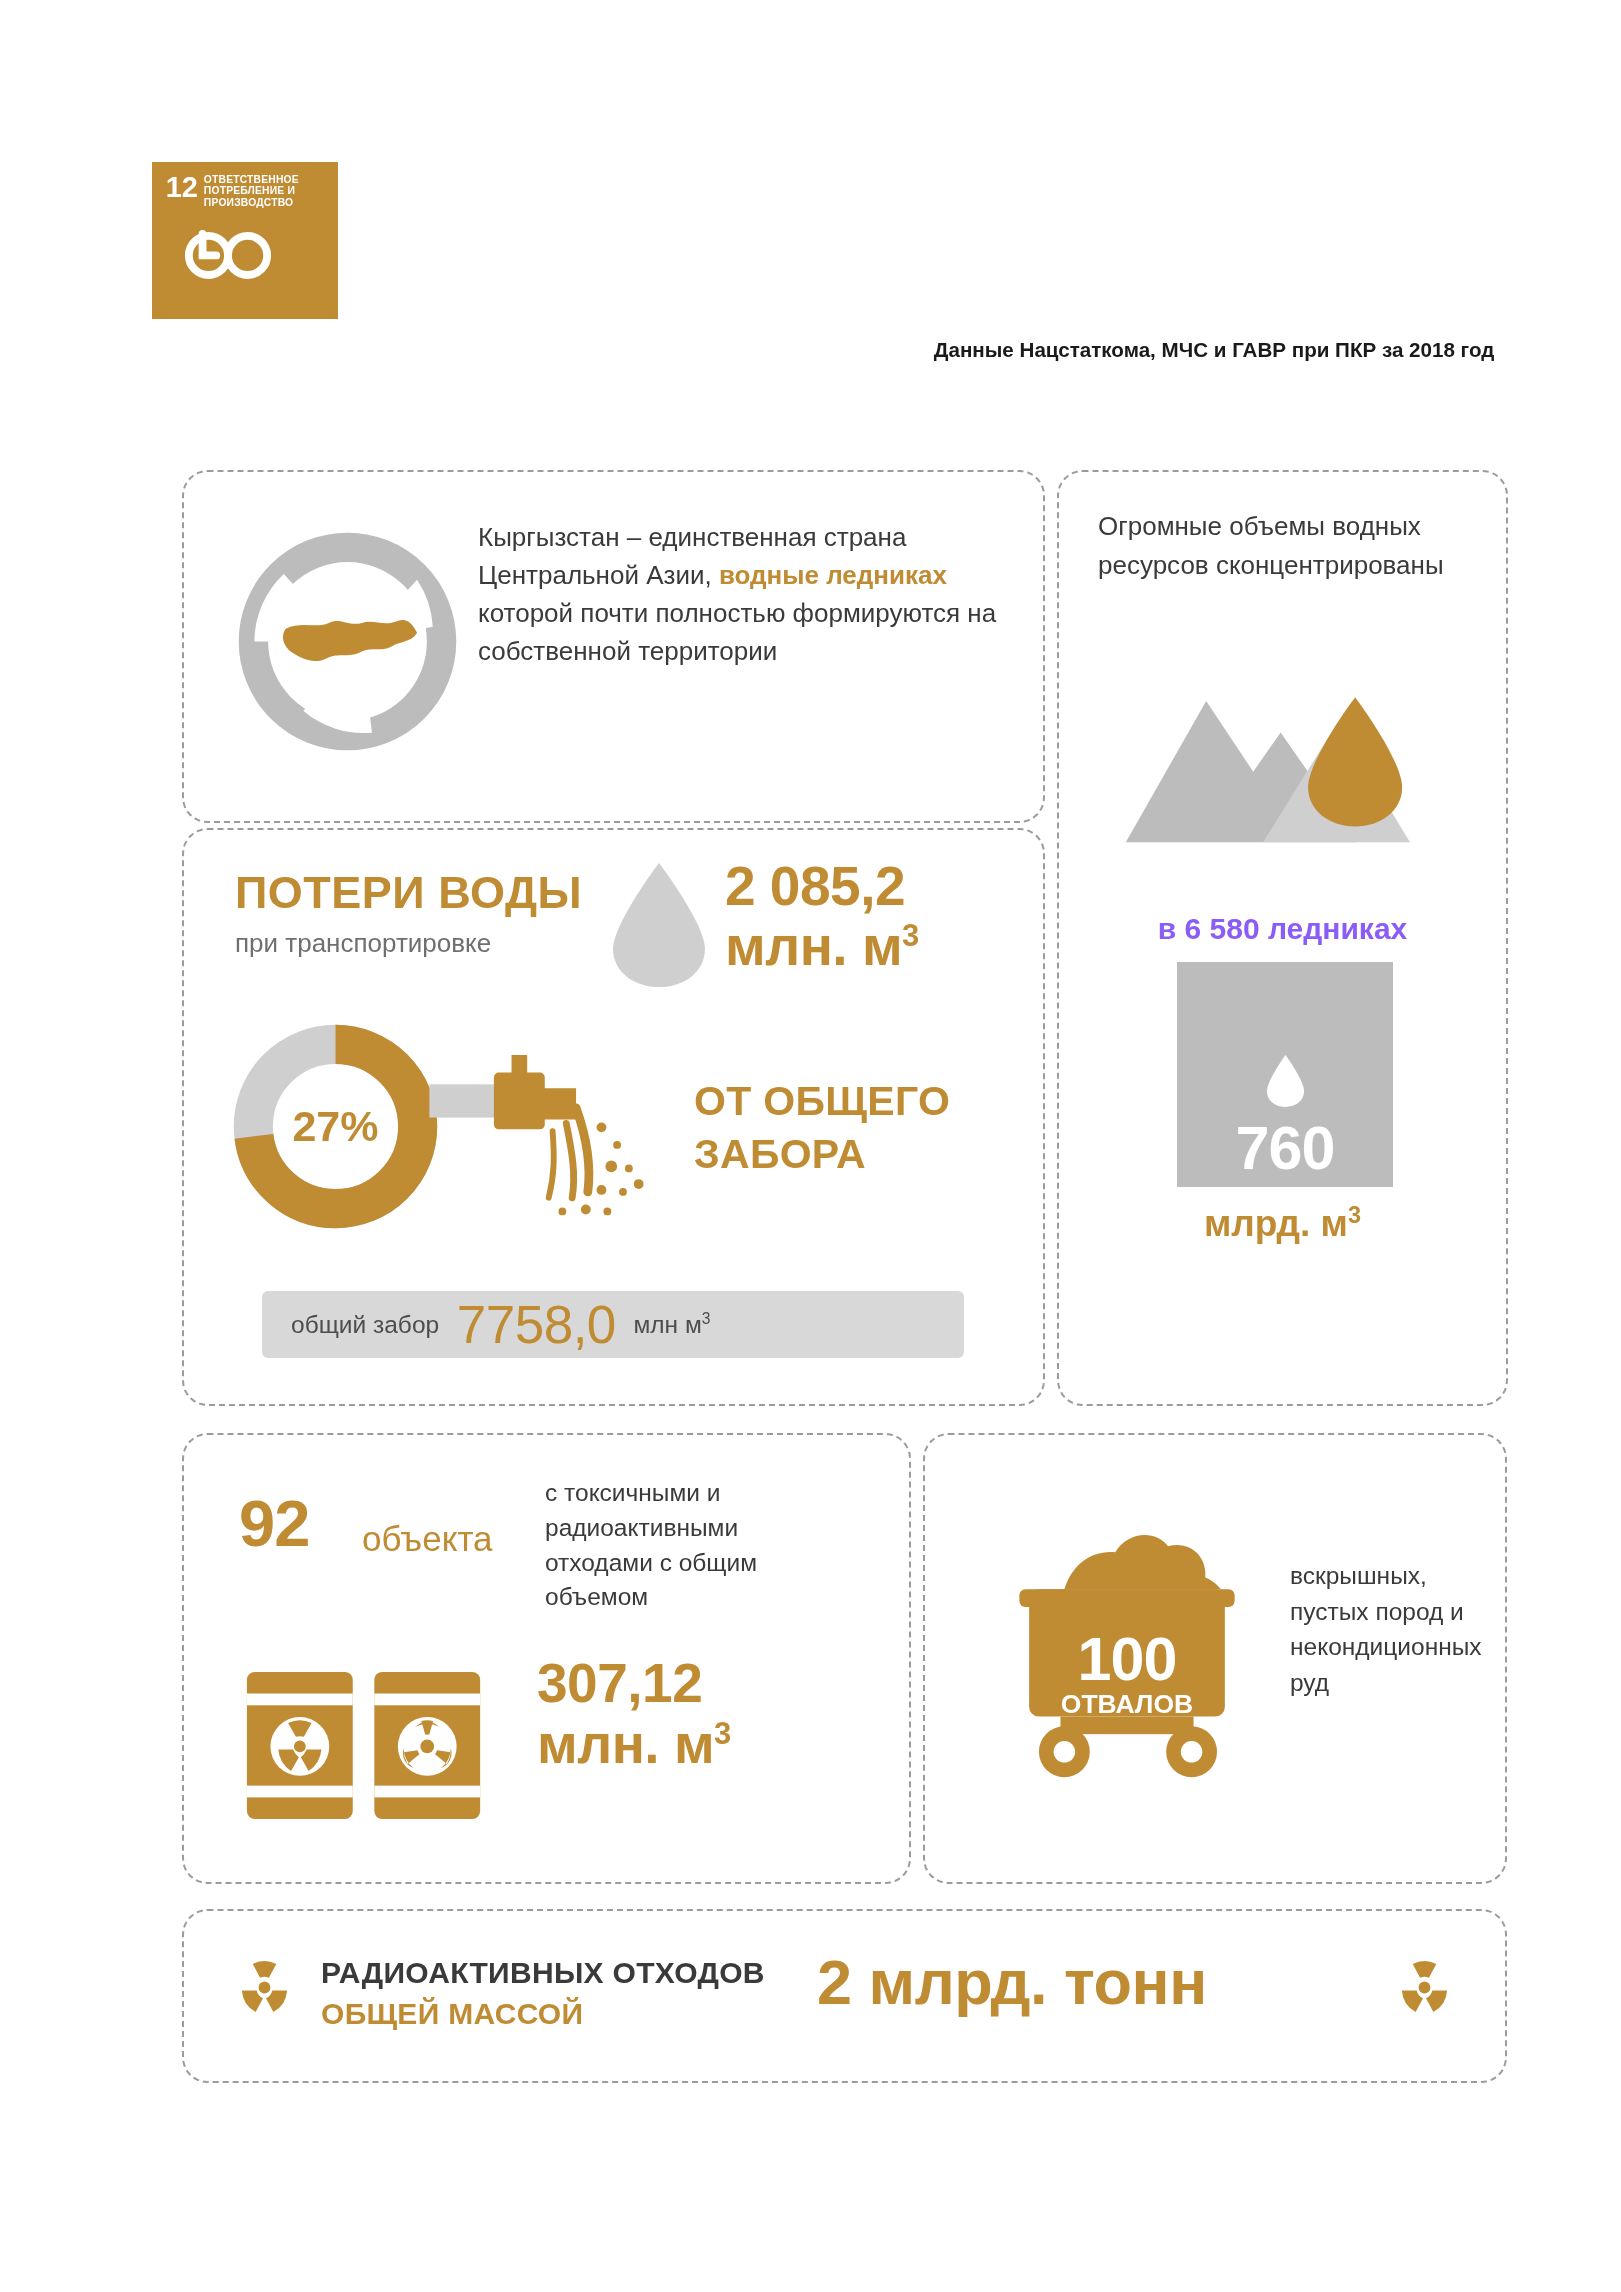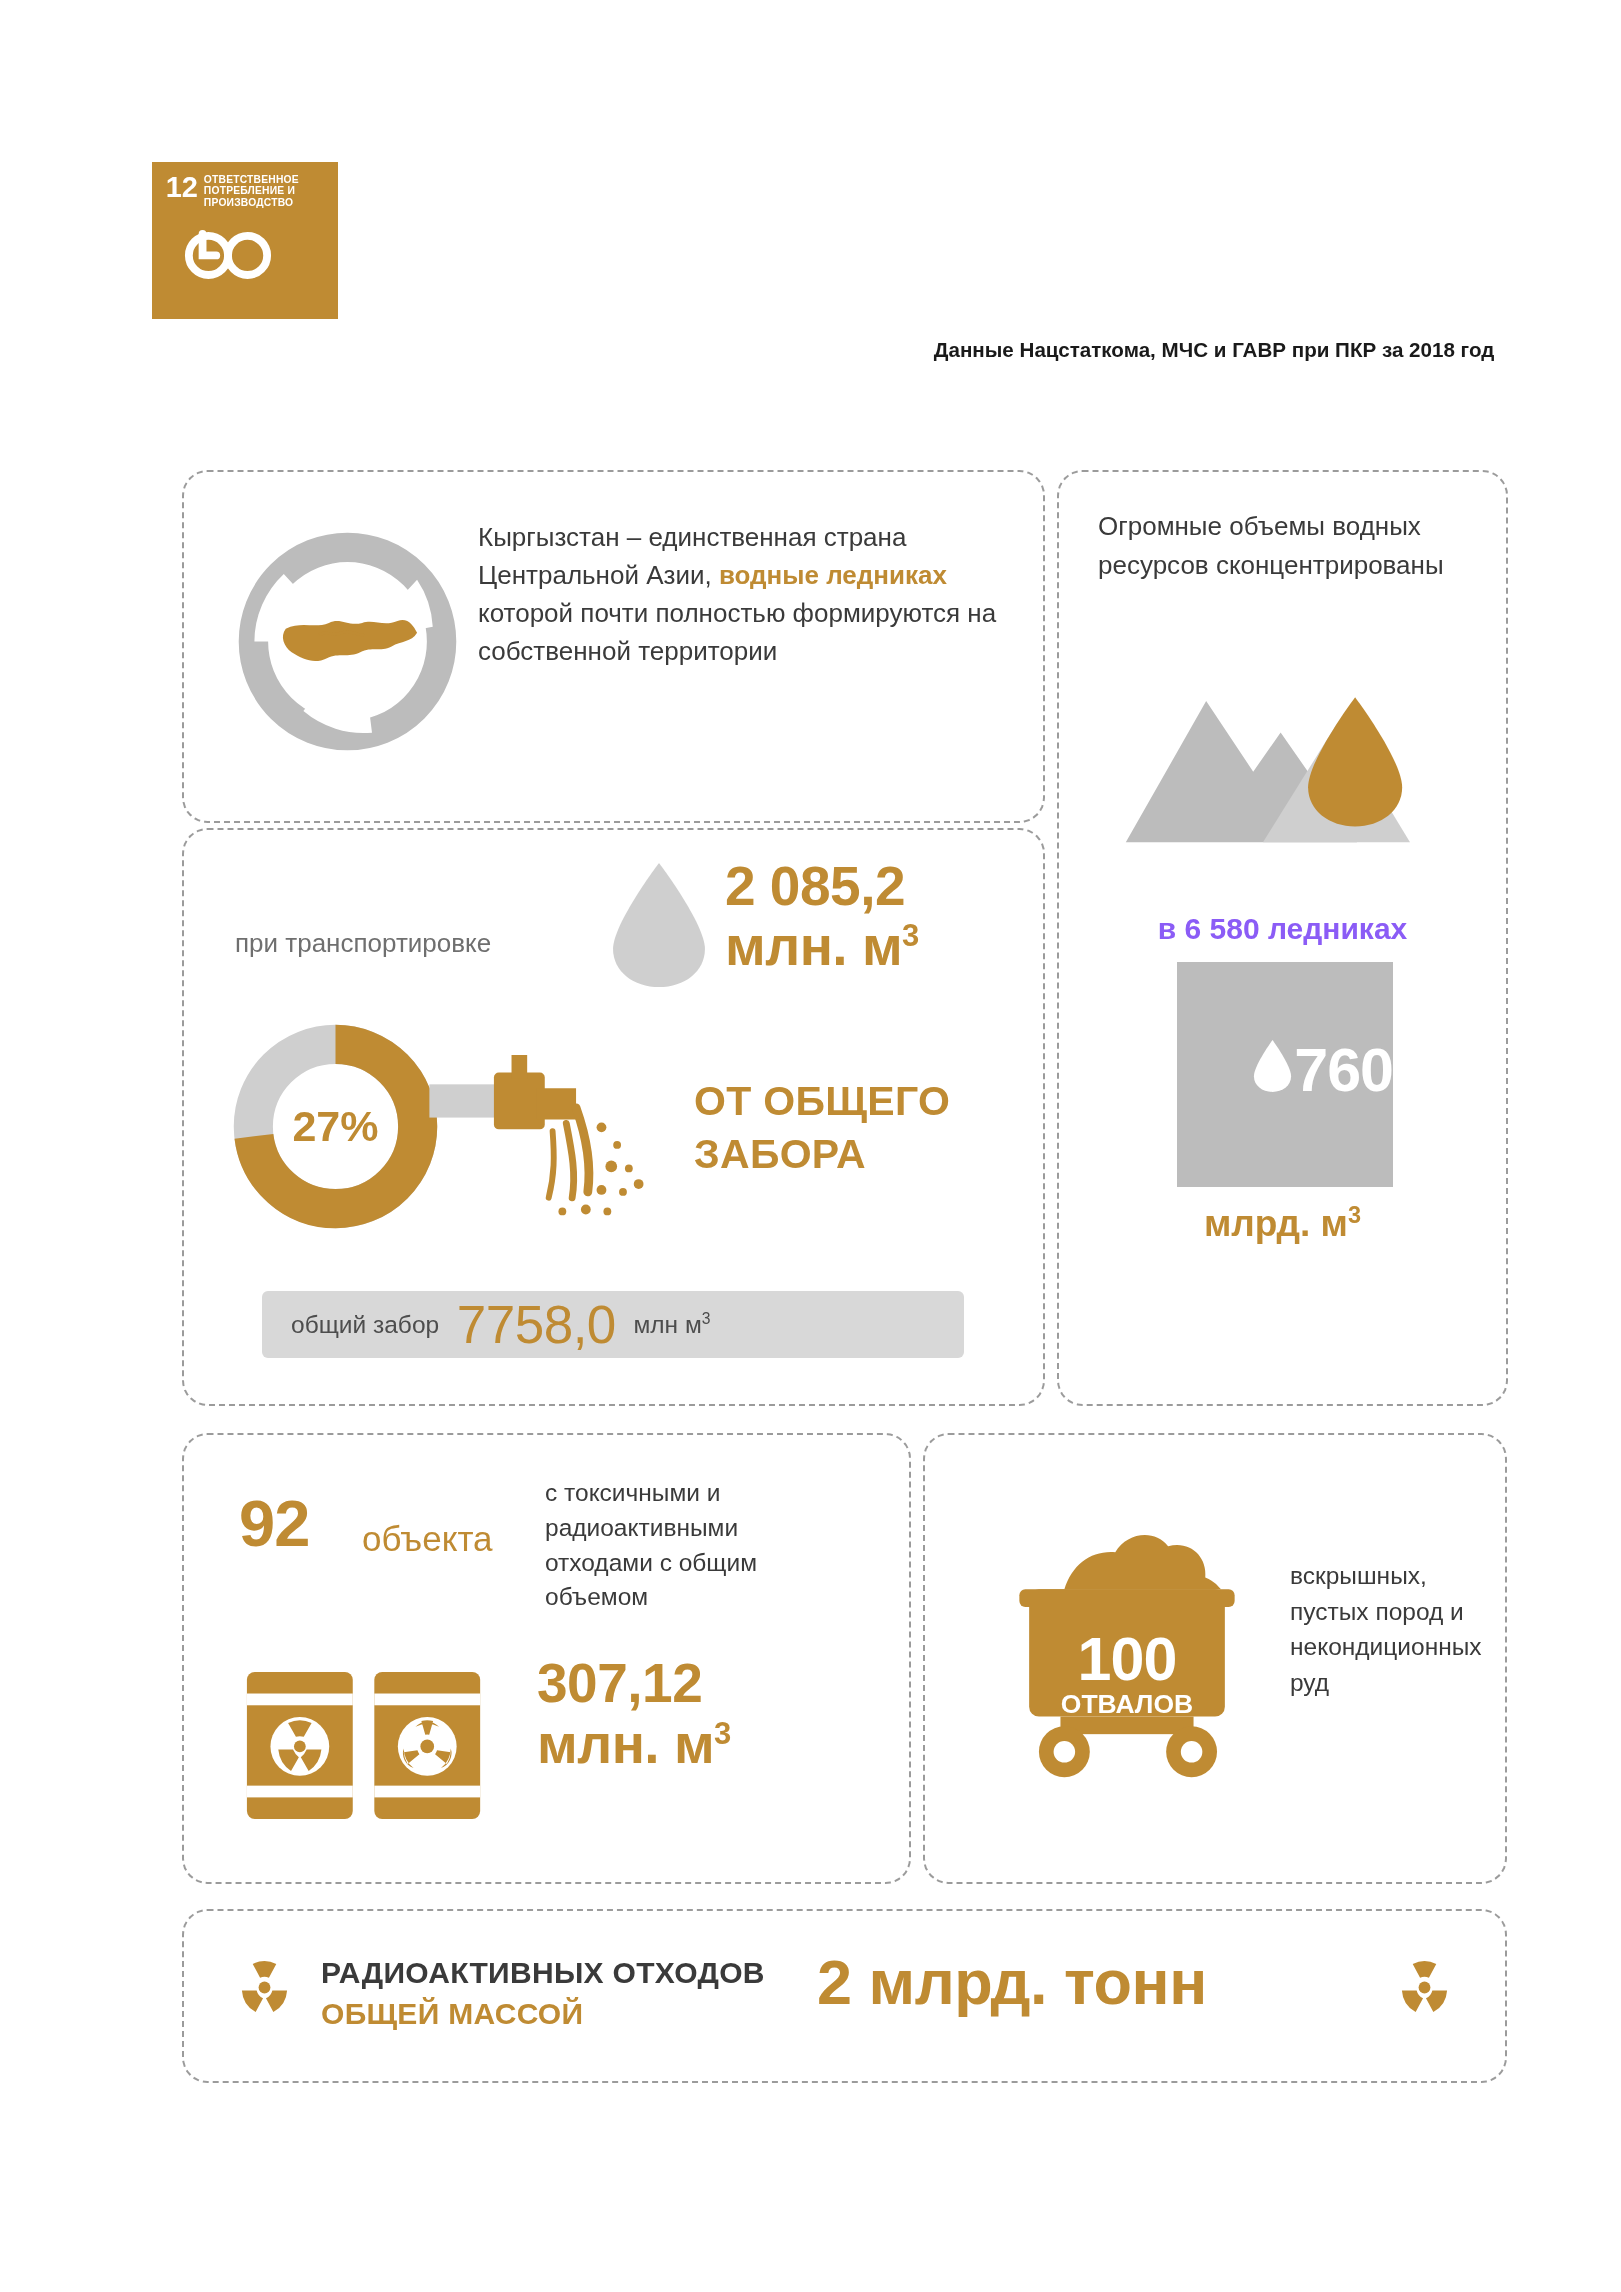--- a/index.html
+++ b/index.html
@@ -259,21 +259,21 @@
     margin-top: 36px;
   }
   .vol-box {
     position: absolute;
     left: 118px;
     top: 490px;
     width: 216px;
     height: 225px;
     background: #bcbcbc;
     display: flex;
-    flex-direction: row;
+    flex-direction: column;
     align-items: center;
     justify-content: flex-end;
     padding-bottom: 7.8px;
     box-sizing: border-box;
   }
   .vol-box .vol-drop { margin-bottom: 5.9px; }
   .vol-box .vol-num {
     font-size: 61px;
     font-weight: bold;
     color: #ffffff;
@@ -449,20 +449,21 @@
                  C60 130 56 120 62 112 Z" fill="#bf8b33"></path>
         <path d="M96 118 C104 114 112 120 120 116 C128 112 134 120 142 118" fill="none" stroke="#bf8b33" stroke-width="3"></path>
       </svg>
     </div>
     <div class="water-text">
       <span>Кыргызстан – единственная страна Центральной Азии, </span><b>водные ледниках</b><span> которой почти полностью формируются на собственной территории</span>
     </div>
   </div>
 
   <div class="card" id="card-losses">
+    <div class="losses-title">ПОТЕРИ ВОДЫ</div>
     <div class="losses-sub">при транспортировке</div>
 
     <div class="drop-big">
       <svg width="108" height="132" viewBox="0 0 110 135">
         <path d="M55 4 C55 4 8 66 8 92 C8 115 29 131 55 131 C81 131 102 115 102 92 C102 66 55 4 55 4 Z" fill="#cfcfcf"></path>
       </svg>
     </div>
 
     <div class="losses-amount">
       <div>2 085,2</div>

